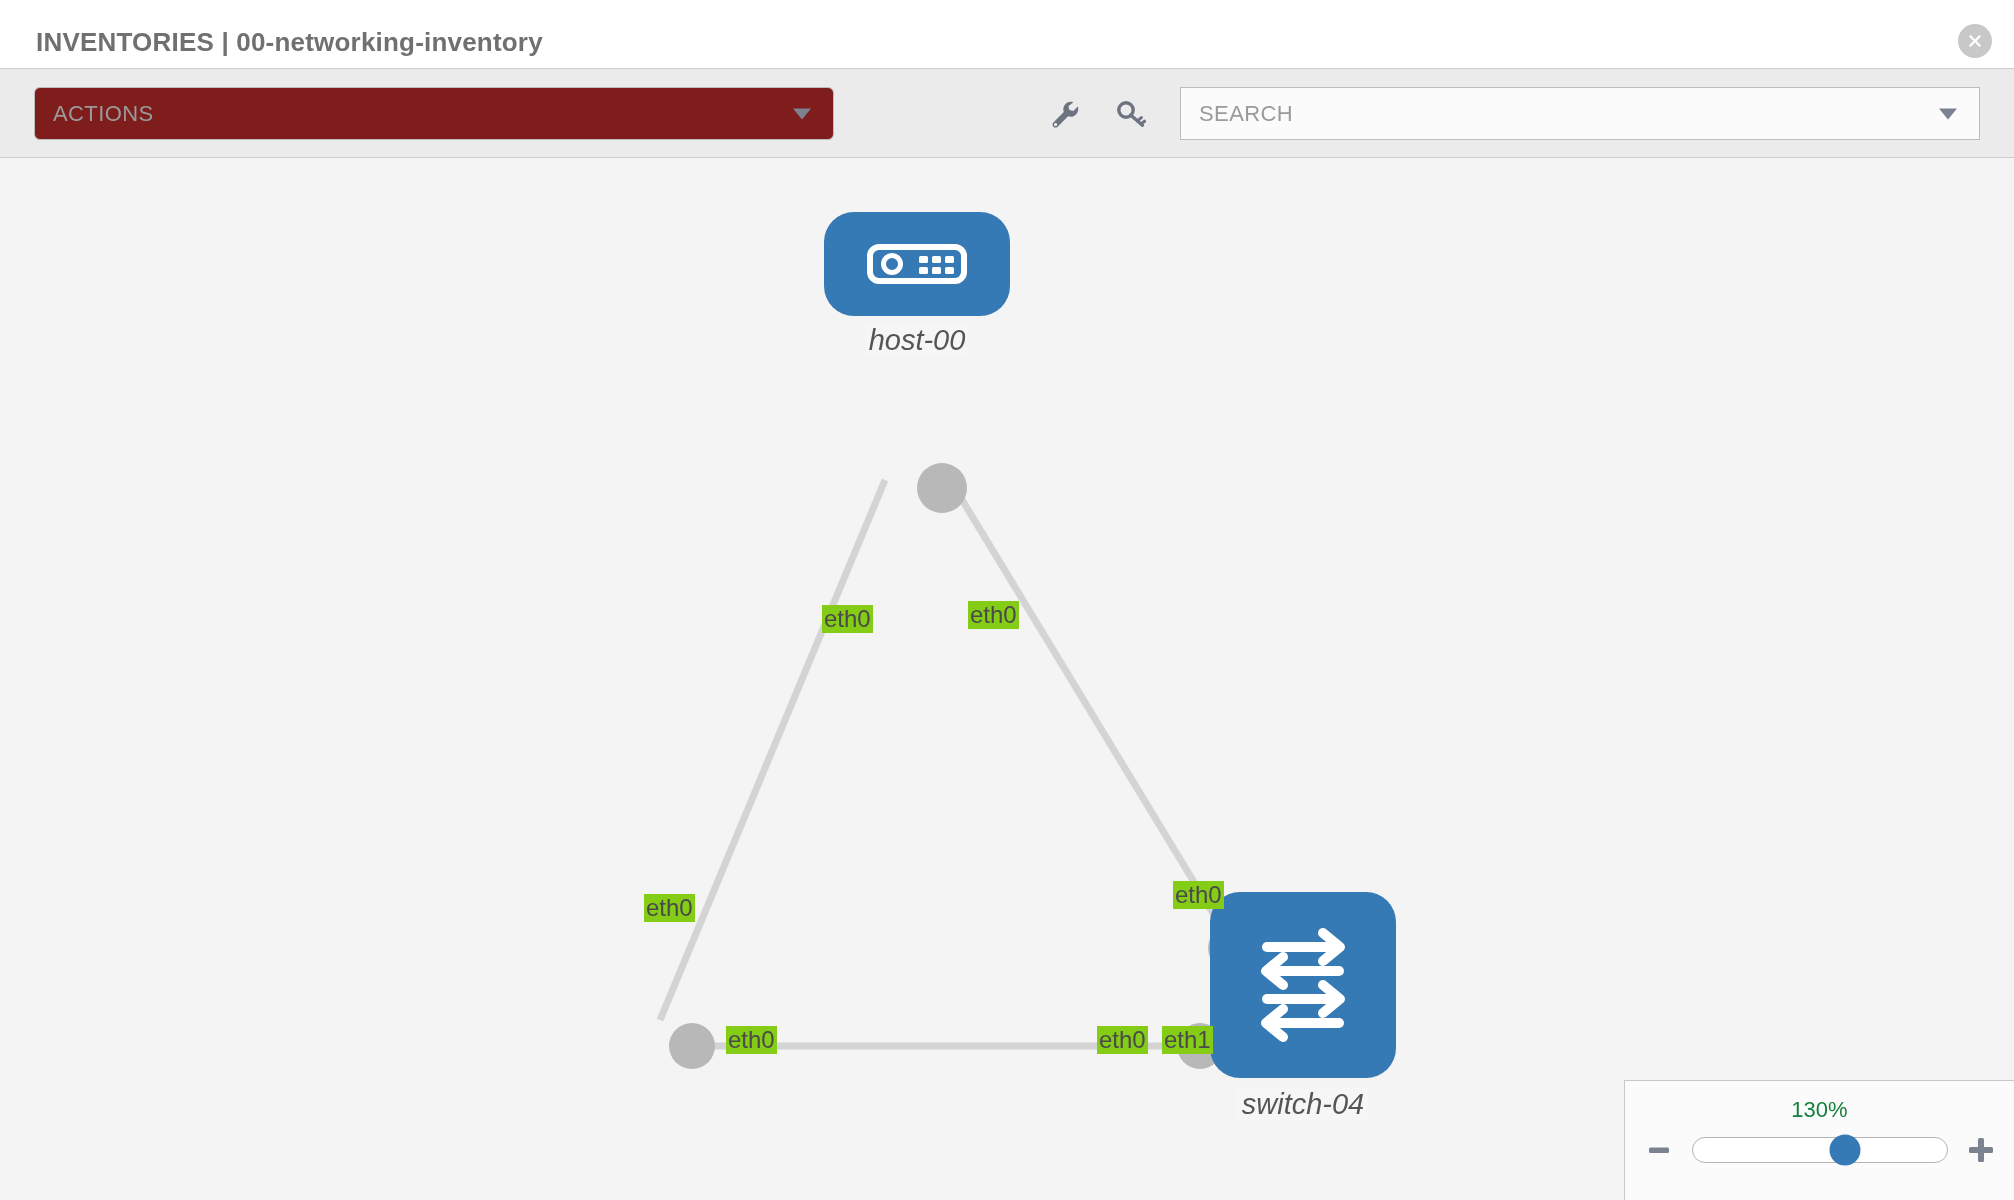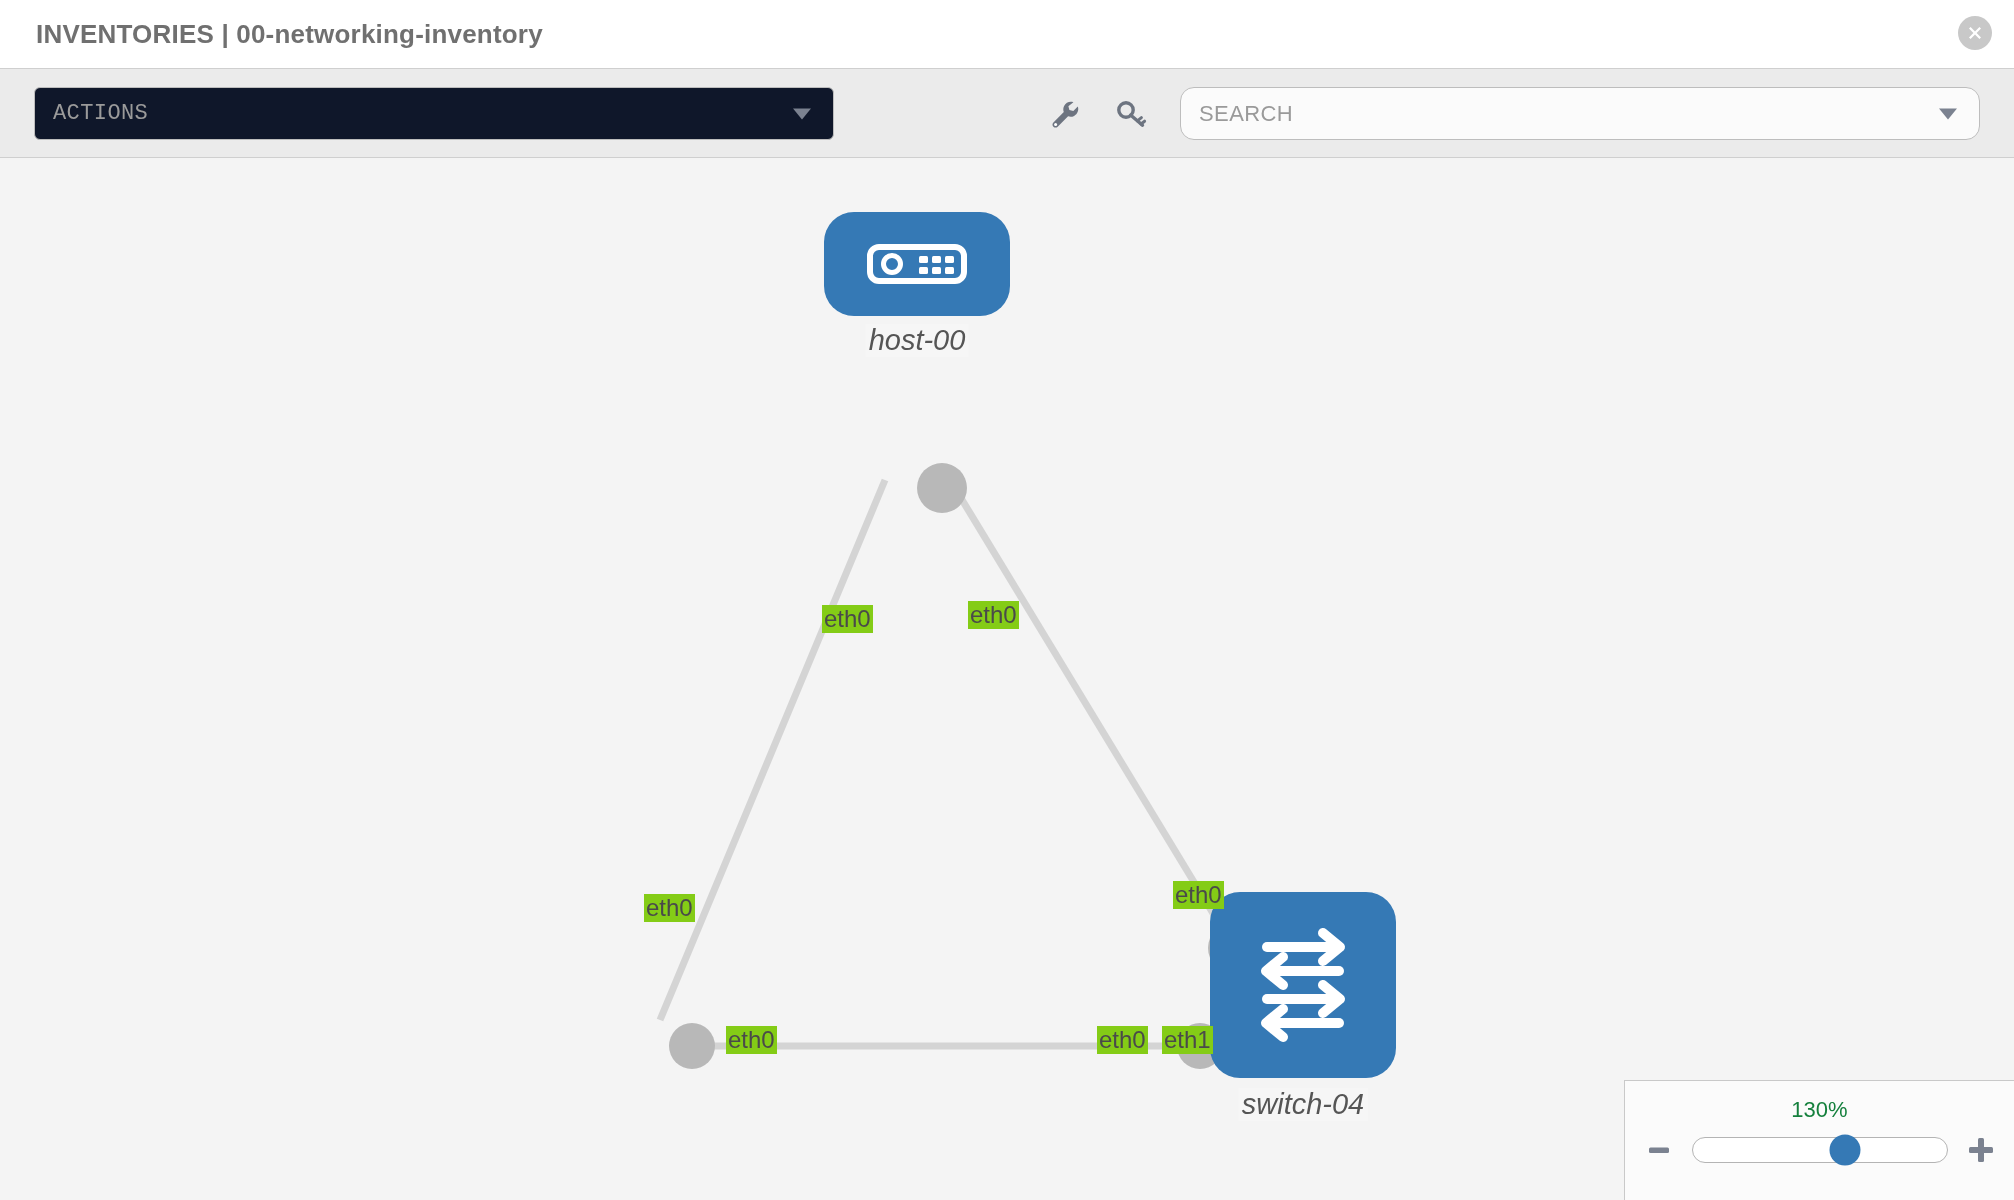--- a/index.html
+++ b/index.html
@@ -6,21 +6,21 @@
   html, body {
     width: 2014px; height: 1200px;
     font-family: "Liberation Sans", sans-serif;
     background: #ffffff;
     overflow: hidden;
   }
   #app { position: relative; width: 2014px; height: 1200px; }
 
   
   .header {
-    position: absolute; left: 0; top: 0; width: 2014px; height: 68px;
+    position: absolute; left: 0; top: 8px; width: 2014px; height: 68px;
     background: #ffffff;
     display: flex; align-items: center;
   }
   .header-title {
     margin-left: 36px;
     font-size: 26px; font-weight: bold; color: #707070;
     letter-spacing: 0.2px; white-space: nowrap;
   }
   .close-btn {
     position: absolute; right: 22px; top: 16px;
@@ -34,25 +34,24 @@
   
   .toolbar {
     position: absolute; left: 0; top: 68px; width: 2014px; height: 90px;
     background: #ebebeb;
     border-top: 1px solid #cfcfcf;
     border-bottom: 1px solid #cfcfcf;
   }
   .actions-select {
     position: absolute; left: 34px; top: 18px;
     width: 800px; height: 53px;
-    background: #0f172a;
+    background: #7f1d1d;
     border: 1px solid #bdbdbd; border-radius: 6px;
     display: flex; align-items: center;
     cursor: pointer;
-    font-family: Liberation Mono, monospace;
   }
   .actions-label {
     margin-left: 18px; font-size: 22px; color: #9a9a9a; letter-spacing: 0.4px;
   }
   .caret {
     position: absolute; right: 22px; top: 50%; transform: translateY(-50%);
     width: 0; height: 0;
     border-left: 9px solid transparent;
     border-right: 9px solid transparent;
     border-top: 11px solid #7b8290;
@@ -62,21 +61,21 @@
     width: 40px; height: 40px; cursor: pointer;
     display: flex; align-items: center; justify-content: center;
   }
   .tool-icon.wrench { left: 1045px; }
   .tool-icon.key { left: 1112px; }
 
   .search-box {
     position: absolute; left: 1180px; top: 18px;
     width: 800px; height: 53px;
     background: #fbfbfb;
-    border: 1px solid #bdbdbd; border-radius: 14px;
+    border: 1px solid #bdbdbd; border-radius: 0;
     display: flex; align-items: center;
   }
   .search-input {
     border: 0; outline: 0; background: transparent;
     margin-left: 18px; width: 700px;
     font-family: "Liberation Sans", sans-serif;
     font-size: 22px; color: #6f6f6f; letter-spacing: 0.4px;
   }
   .search-input::placeholder { color: #9a9a9a; }
 

